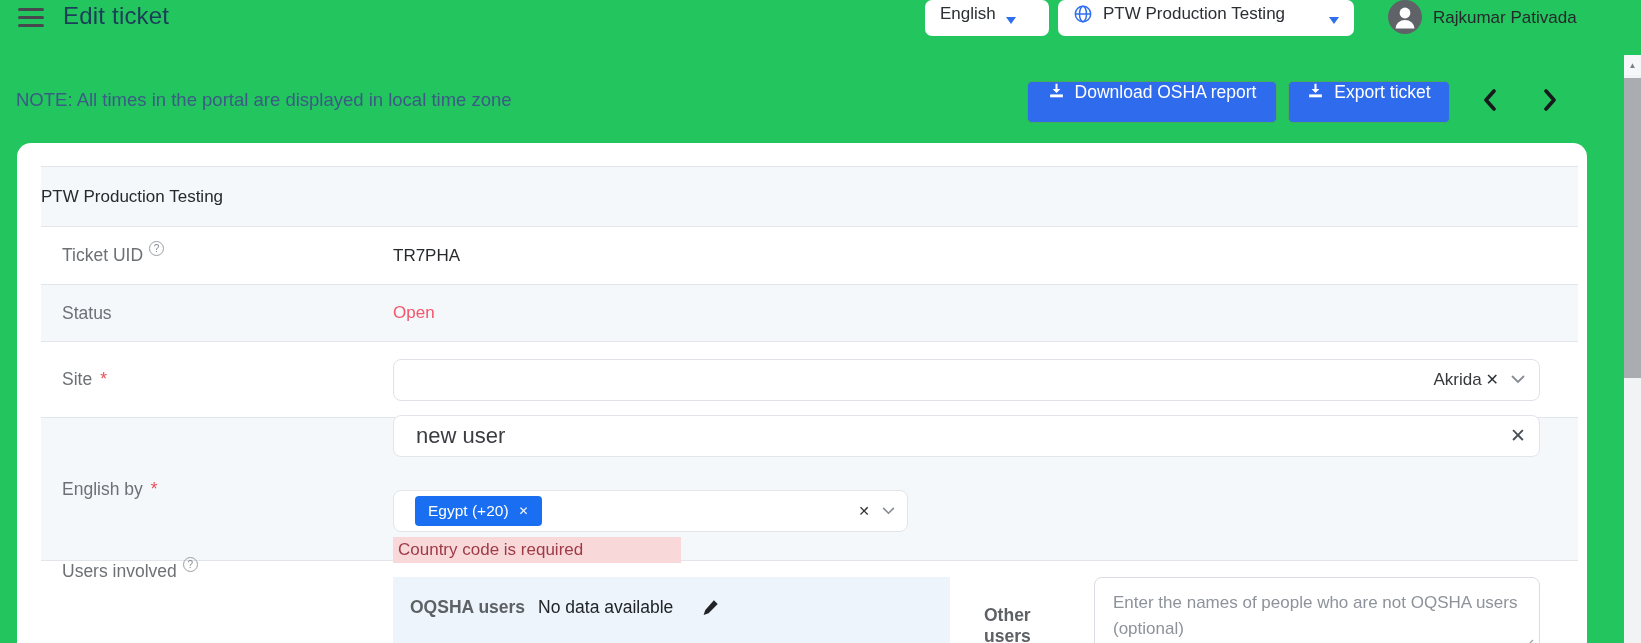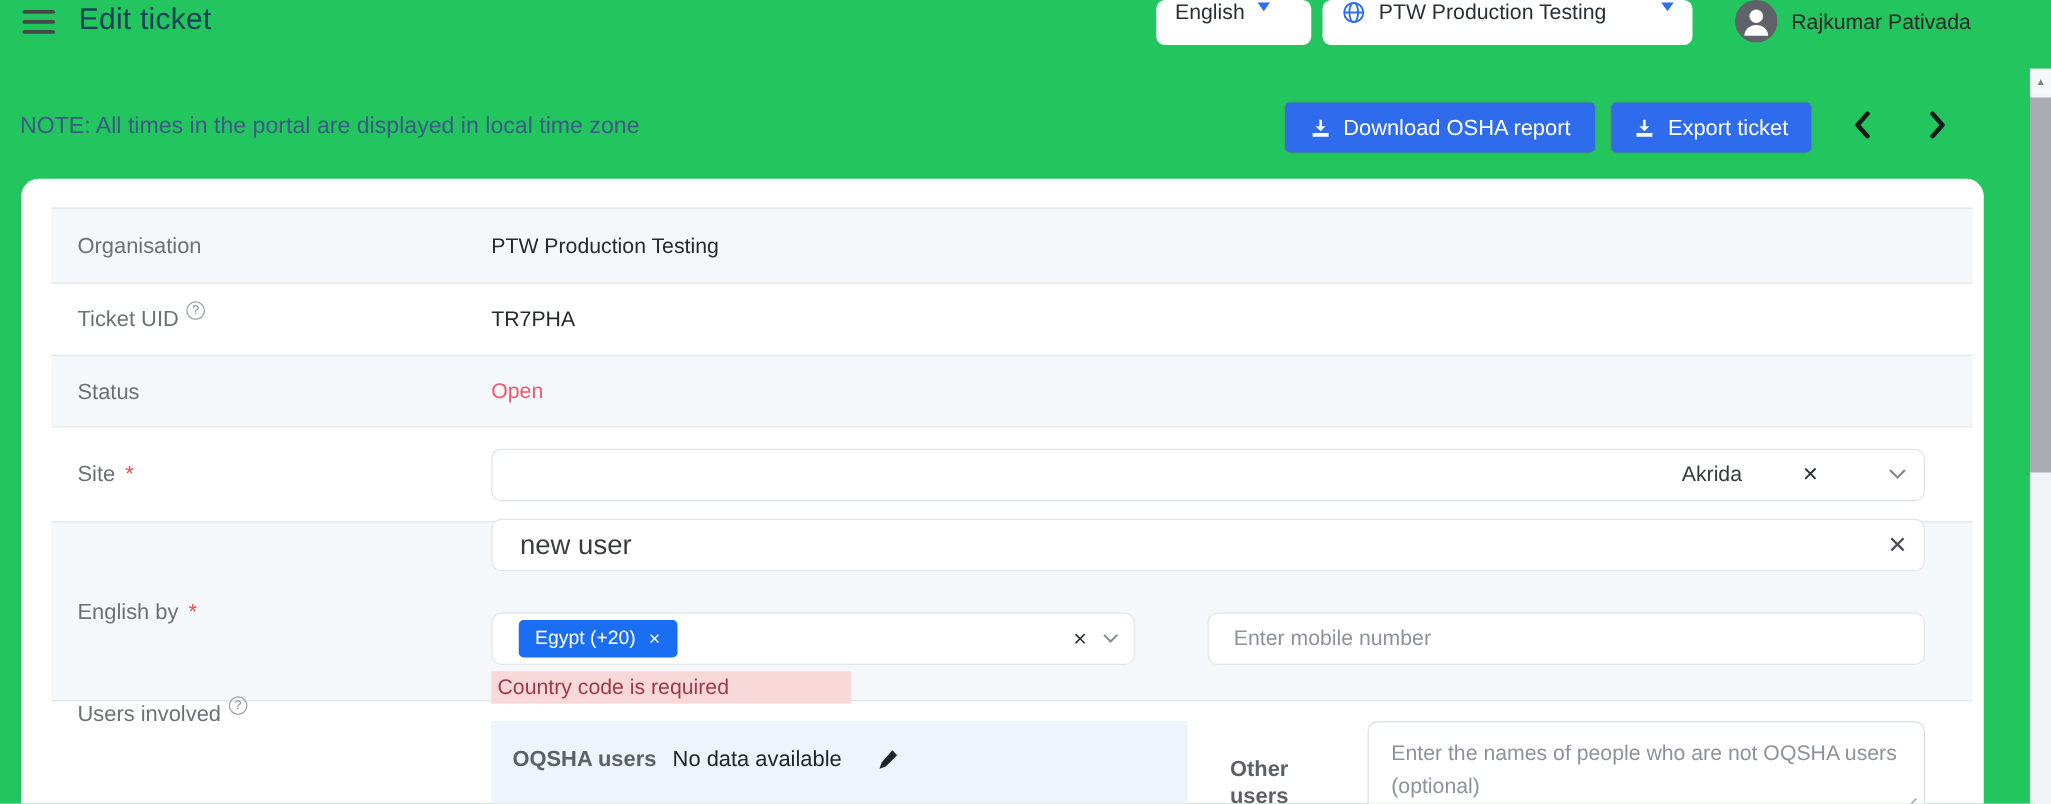--- a/index.html
+++ b/index.html
@@ -6,52 +6,52 @@
   html,body { background:#e4e7ec; }
   .page {
     position:relative; width:1641px; height:643px; overflow:hidden;
     background:#22c55e; font-family:"Liberation Sans", sans-serif; color:#26282c;
   }
   
   .hamburger { position:absolute; left:18px; top:8px; width:26px; height:20px; cursor:pointer; }
   .hamburger div { height:2.6px; background:#45494e; border-radius:2px; margin-bottom:5.6px; }
   .page-title { position:absolute; left:63px; top:2px; font-size:24px; font-weight:500; color:#1d3e59; letter-spacing:.2px; }
   .pill { position:absolute; top:0; height:36px; background:#fff; border-radius:7px;
-          display:flex; align-items:flex-start; gap:10px; padding:0 15px; font-size:17px; color:#2b2e33; cursor:pointer; }
+          display:flex; align-items:flex-end; gap:10px; padding:12px 15px; font-size:17px; color:#2b2e33; cursor:pointer; }
   .pill-lang { left:925px; width:124px; }
   .pill-org  { left:1058px; width:296px; }
   .caret-down { width:0; height:0; border-left:5.5px solid transparent; border-right:5.5px solid transparent; border-top:7px solid #2f6fed; margin-top:2px; }
   .pill-org .label { flex:1; }
   .avatar { position:absolute; left:1388px; top:0; width:34px; height:34px; cursor:pointer; }
   .username { position:absolute; left:1433px; top:0; height:35px; line-height:35px; font-size:17px; color:#26282c; }
   
   .note { position:absolute; left:16px; top:89px; font-size:18.5px; color:#3c5b85; }
   .btn { position:absolute; top:81px; height:42px; background:#2e6ced; border:1px solid #43ad57; border-radius:5px;
-         color:#fff; font-size:17.5px; display:flex; align-items:center; justify-content:center; gap:10px; cursor:pointer; }
+         color:#fff; font-size:17.5px; display:flex; justify-content:center; gap:10px; cursor:pointer; }
   .btn-download { left:1027px; width:250px; }
   .btn-export { left:1288px; width:162px; }
   .nav-chev { position:absolute; top:87px; width:26px; height:26px; cursor:pointer; display:flex; align-items:center; justify-content:center; }
   .nav-prev { left:1477px; } .nav-next { left:1537px; }
   
   .card { position:absolute; left:17px; top:143px; width:1570px; height:600px; background:#fff; border-radius:14px; }
   .ftable { position:absolute; left:24px; right:9px; top:23px; }
   .frow { display:flex; align-items:center; border-top:1px solid #e2e6ea; }
   .frow.stripe { background:#f4f8fb; }
   .flabel { flex:0 0 352px; padding-left:21px; font-size:17.5px; color:#6d7175; display:flex; align-items:flex-start; gap:6px; }
   .fvalue { flex:1; font-size:17px; color:#27292c; }
   .req { color:#e8505b; margin-left:2px; }
   .help { display:inline-flex; width:15px; height:15px; border:1.3px solid #9aa0a6; border-radius:50%;
           align-items:center; justify-content:center; font-size:10px; color:#85898e; margin-top:-4px; cursor:pointer; }
   .status-open { color:#f4566b; }
   .row-org { height:60px; } .row-uid { height:58px; } .row-status { height:57px; } .row-site { height:76px;text-align:right; }
   .row-reported { height:143px; } .row-users { height:176px; align-items:flex-start; }
   
   .valwrap { width:1147px; }
   .selectbox { width:1147px; height:42px; background:#fff; border:1px solid #dfe3e8; border-radius:8px;
-               display:flex; align-items:center; padding:0 14px; cursor:pointer;gap:44px; }
+               display:flex; align-items:center; padding:0 14px; cursor:pointer; }
   .selectbox .seltext { margin-left:16px; color:#37393d; flex:1; }
   .xclear { font-size:16px; color:#2f3237; cursor:pointer; padding:0 4px; }
   .chev-dn { margin-left:8px; cursor:pointer; display:flex; }
   .inputwrap { position:relative; width:1147px; height:42px; margin-bottom:4px; }
   .textinput { width:100%; height:42px; border:1px solid #e2e5e9; border-radius:8px; padding:0 46px 0 22px;
                font-size:22px; color:#3a3c40; font-family:"Liberation Sans",sans-serif; background:#fff; outline:none; }
   .input-x { position:absolute; right:14px; top:9px; font-size:19px; color:#4a4f57; cursor:pointer; }
   .phone-row { display:flex; width:1147px;margin-top:33px; }
   .country-select { width:515px; height:42px; background:#fff; border:1px solid #e2e5e9; border-radius:8px;
                     display:flex; align-items:center; padding:0 12px; cursor:pointer; }
@@ -154,23 +154,20 @@
   <div class="nav-chev nav-next">
     <svg width="14" height="22" viewBox="0 0 14 22" fill="none" stroke="#17191d" stroke-width="3.6" stroke-linecap="round" stroke-linejoin="round">
         <polyline points="3,2 11,11 3,20"></polyline>
       </svg>
   </div>
 
   <div class="card">
     <div class="ftable">
 
       <div class="frow stripe row-org">
-        <div class="flabel">
-            <span>Organisation</span>
-          </div>
         <div class="fvalue">PTW Production Testing</div>
       </div>
 
       <div class="frow row-uid">
         <div class="flabel">
           <span>Ticket UID</span>
           <span class="help">?</span>
         </div>
         <div class="fvalue">TR7PHA</div>
       </div>
@@ -218,21 +215,20 @@
                   <span class="tag-x">✕</span>
                 </span>
                 <span class="spacer"></span>
                 <span class="xclear">✕</span>
                 <span class="chev-dn">
                   <svg width="13" height="8" viewBox="0 0 14 9" fill="none" stroke="#878c92" stroke-width="1.8" stroke-linecap="round">
                       <polyline points="1.5,1.5 7,7 12.5,1.5"></polyline>
                     </svg>
                 </span>
               </div>
-              <input class="mobile-input" type="text" placeholder="Enter mobile number" style="">
             </div>
             <div class="error-row">
               <div class="errbox err-country">Country code is required</div>
             </div>
           </div>
         </div>
       </div>
 
       <div class="frow row-users">
         <div class="flabel">

